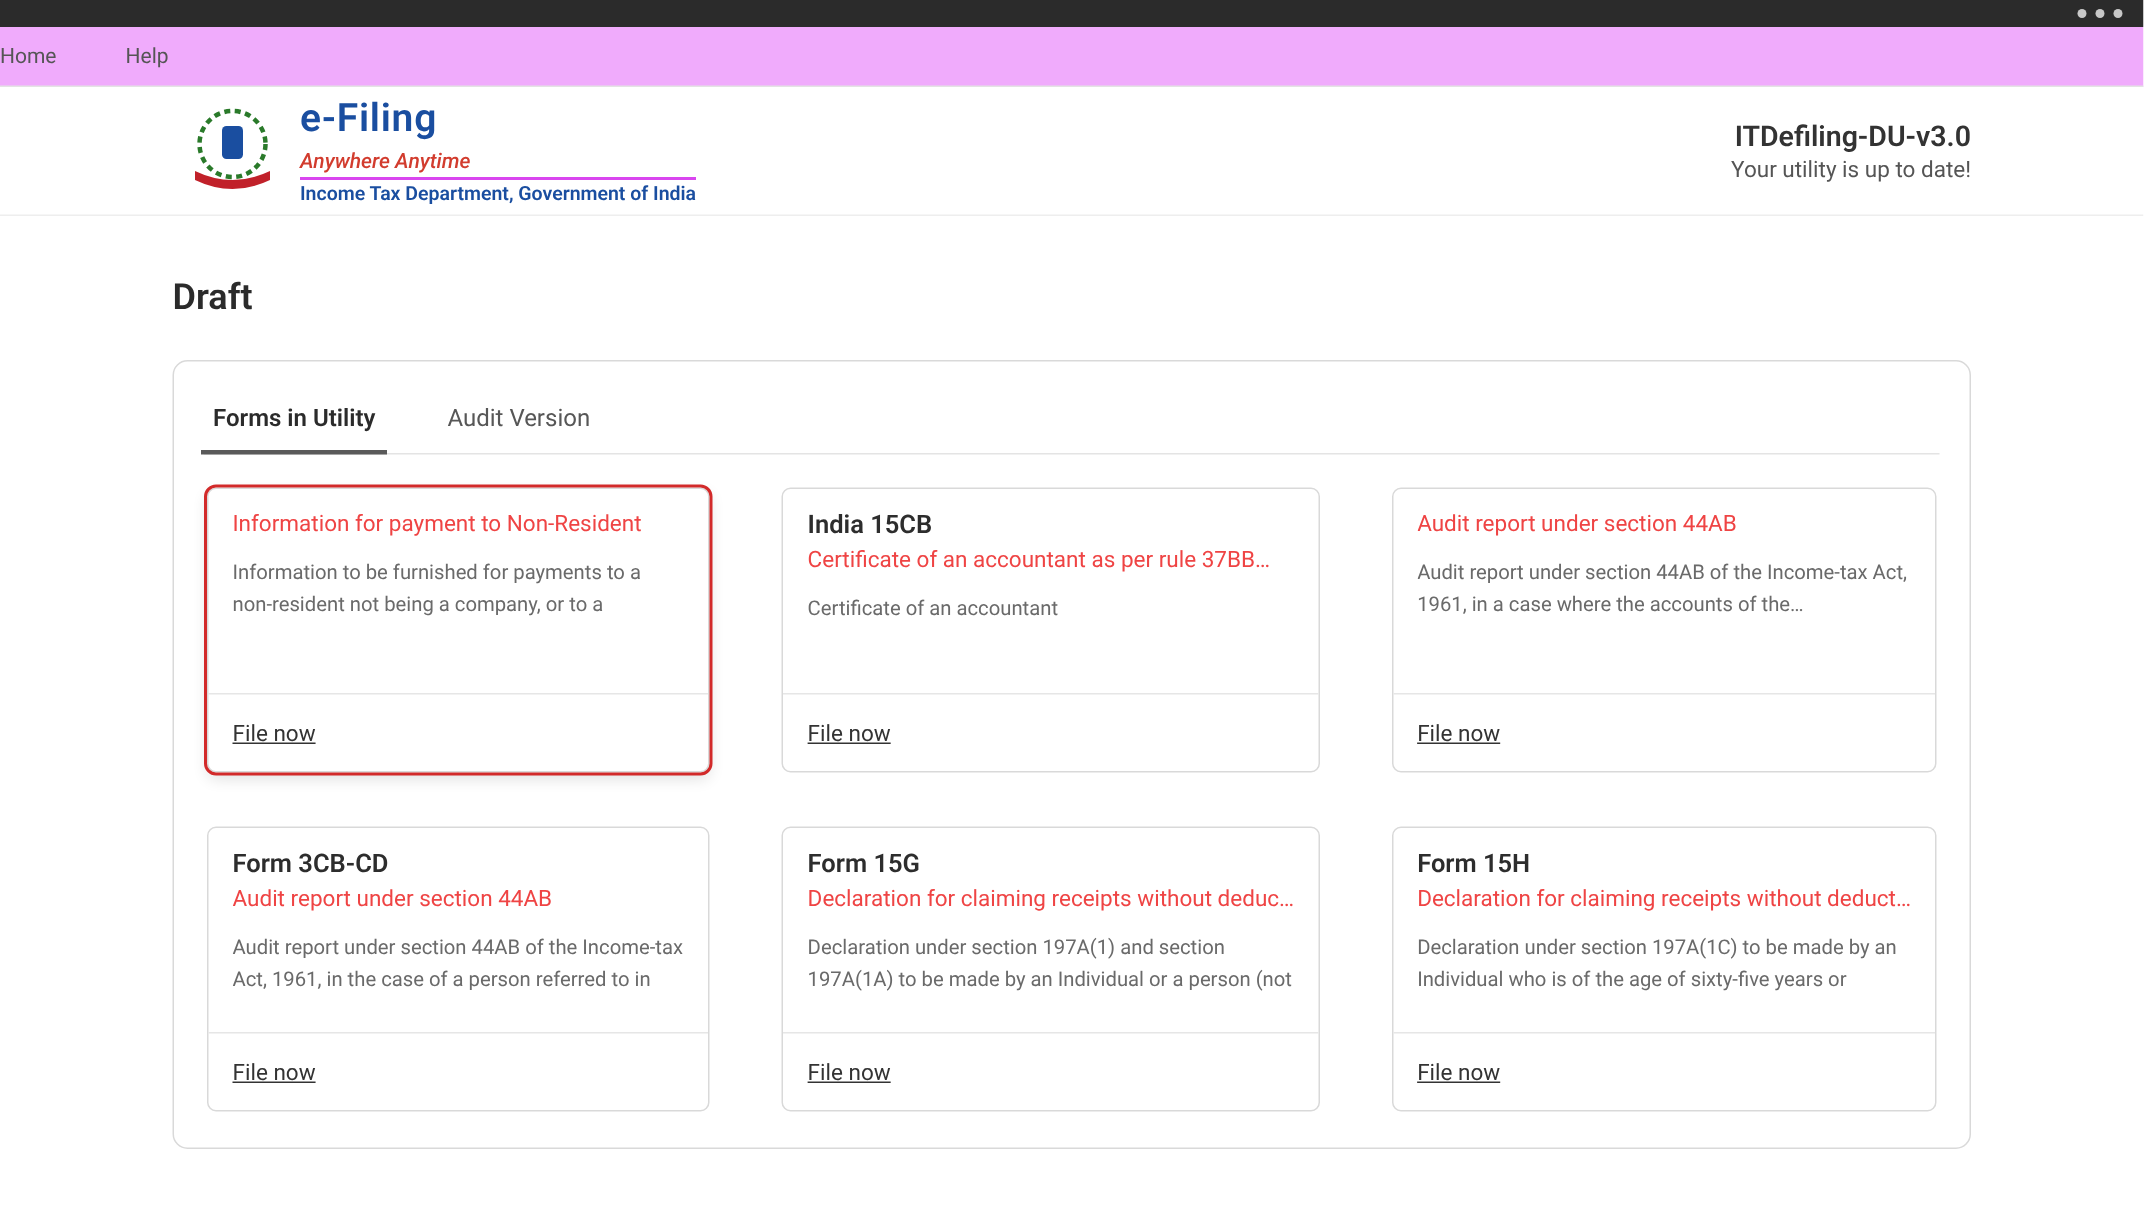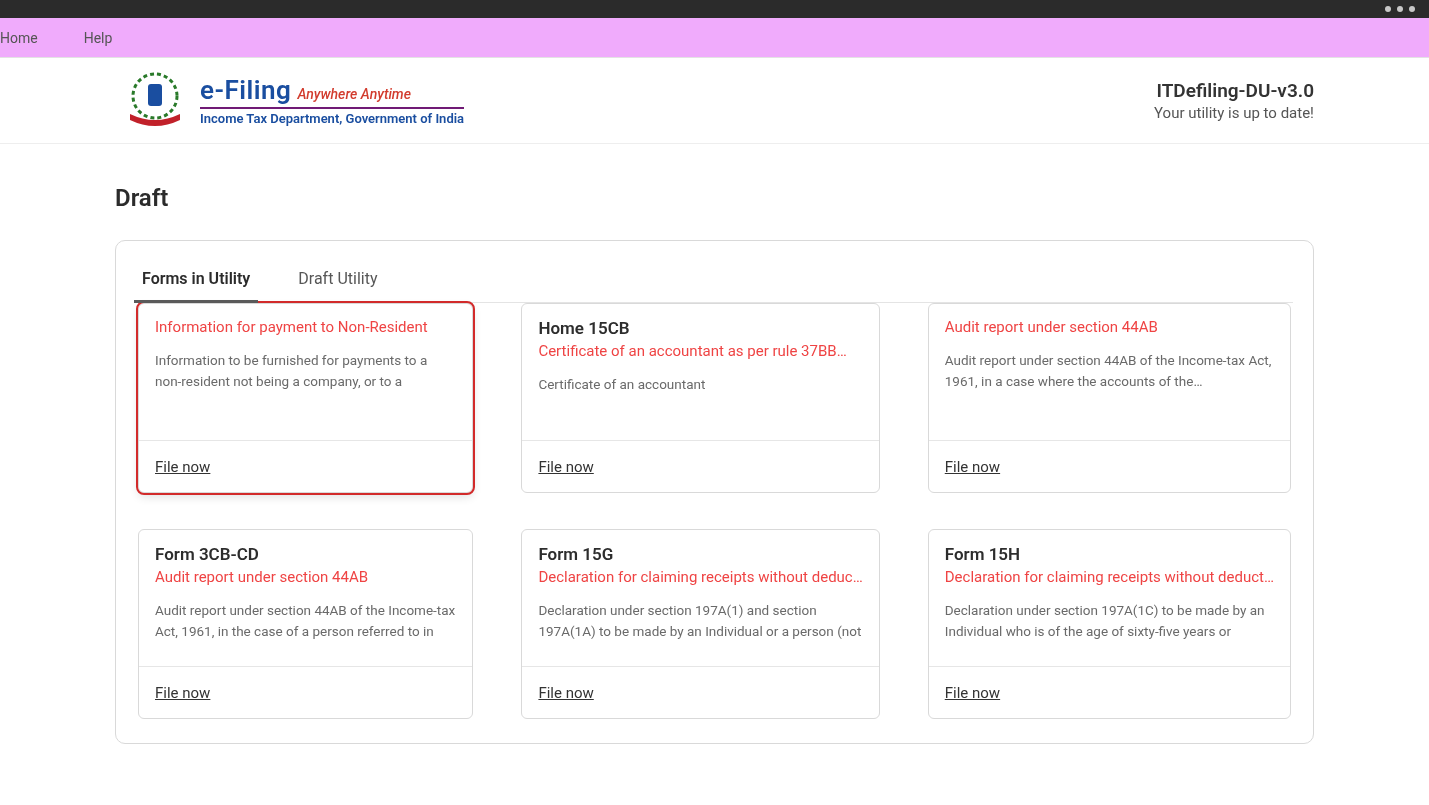--- a/index.html
+++ b/index.html
@@ -49,22 +49,23 @@
   .emblem {
     width: 70px; height: 62px;
     position: relative;
   }
   .emblem svg { width: 100%; height: 100%; }
   .brand {
     display: flex; flex-direction: column; gap: 2px;
   }
   .brand-line1 {
     display: flex; align-items: baseline; gap: 6px;
-    border-bottom: 2px solid #701a75;
+    border-bottom: 2px solid #d946ef;
     padding-bottom: 2px;
+    flex-direction: column;
   }
   .brand-title {
     font-size: 26px; font-weight: 600; color: #1a4ea0;
     letter-spacing: 0.5px;
   }
   .brand-tagline {
     font-size: 14px; font-style: italic; color: #d23c2e;
     font-weight: 500;
   }
   .brand-sub {
@@ -87,20 +88,21 @@
   .panel {
     border: 1px solid #d9d9d9;
     border-radius: 10px;
     padding: 18px 20px 24px 20px;
   }
   .tabs {
     display: flex;
     gap: 44px;
     border-bottom: 1px solid #e4e4e4;
     padding: 0 4px;
+    margin-bottom: 22px;
   }
   .tab {
     font-size: 16px;
     color: #575757;
     padding: 10px 2px 14px 2px;
     cursor: pointer;
     position: relative;
   }
   .tab.active {
     color: #2b2b2b;
@@ -200,33 +202,33 @@
     <div class="v-sub">Your utility is up to date!</div>
   </div>
 </div>
 
 <div class="main">
   <div class="page-title">Draft</div>
 
   <div class="panel">
     <div class="tabs" id="tabs-container">
         <div class="tab active">Forms in Utility</div>
-        <div class="tab">Draft Utility</div>
+        <div class="tab">Audit Version</div>
       </div>
     <div class="cards" id="cards-container">
         <div class="card highlight">
           <div class="card-body">
             <div class="card-subtitle">Information for payment to Non-Resident</div>
             <div class="card-desc">Information to be furnished for payments to a non-resident not being a company, or to a foreign…</div>
           </div>
           <div class="card-footer"><a class="file-link">File now</a></div>
         </div>
         <div class="card">
           <div class="card-body">
-            <div class="card-title">Home 15CB</div>
+            <div class="card-title">India 15CB</div>
             <div class="card-subtitle">Certificate of an accountant as per rule 37BB…</div>
             <div class="card-desc">Certificate of an accountant</div>
           </div>
           <div class="card-footer"><a class="file-link">File now</a></div>
         </div>
         <div class="card">
           <div class="card-body">
             <div class="card-subtitle">Audit report under section 44AB</div>
             <div class="card-desc">Audit report under section 44AB of the Income-tax Act, 1961, in a case where the accounts of the…</div>
           </div>

